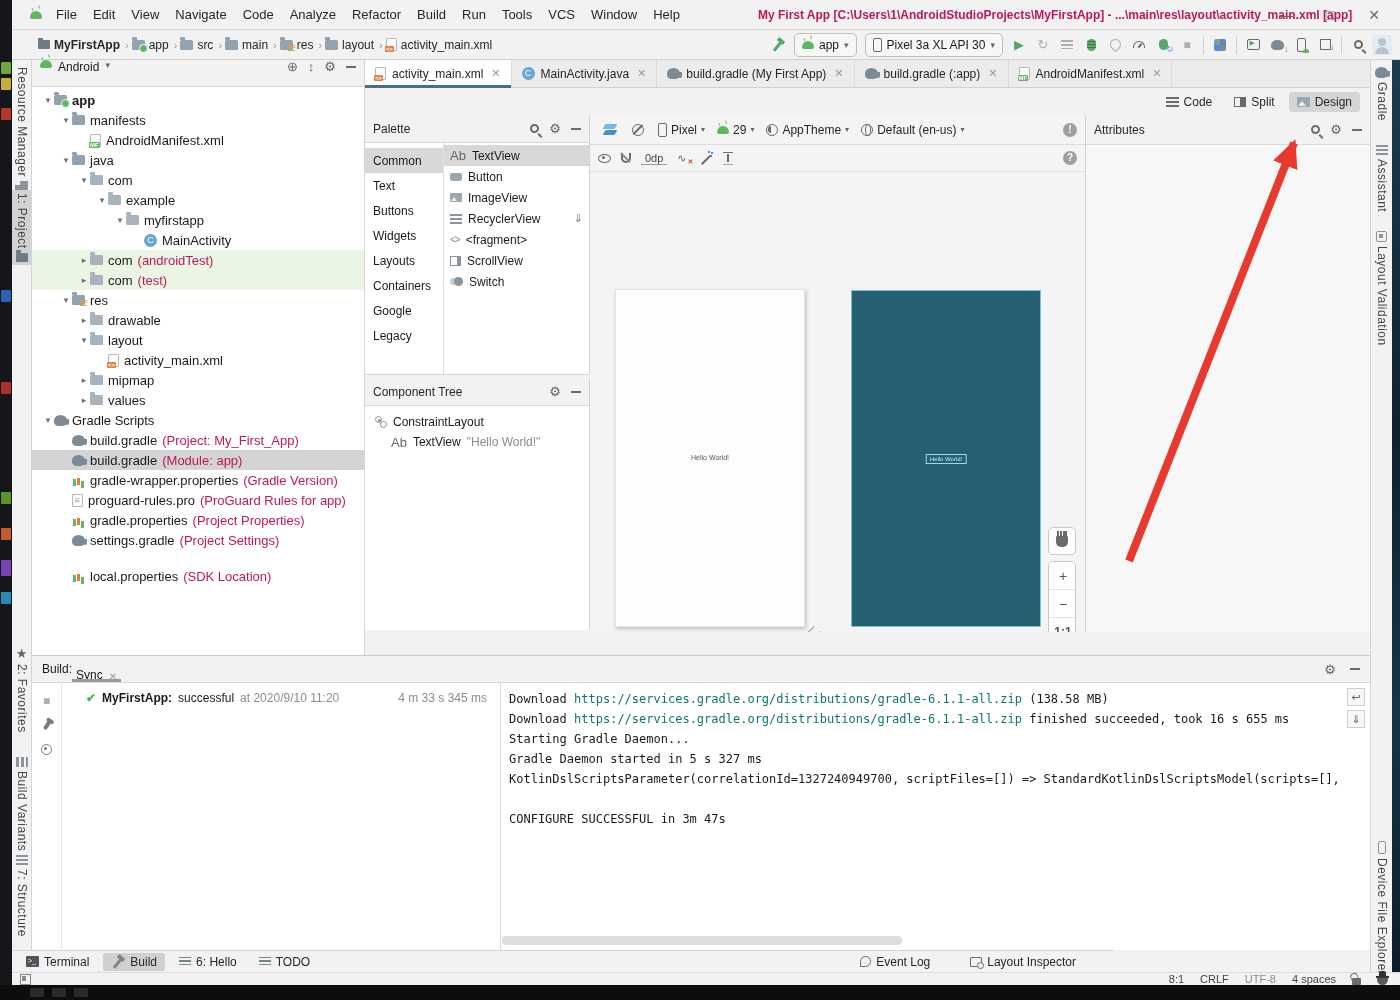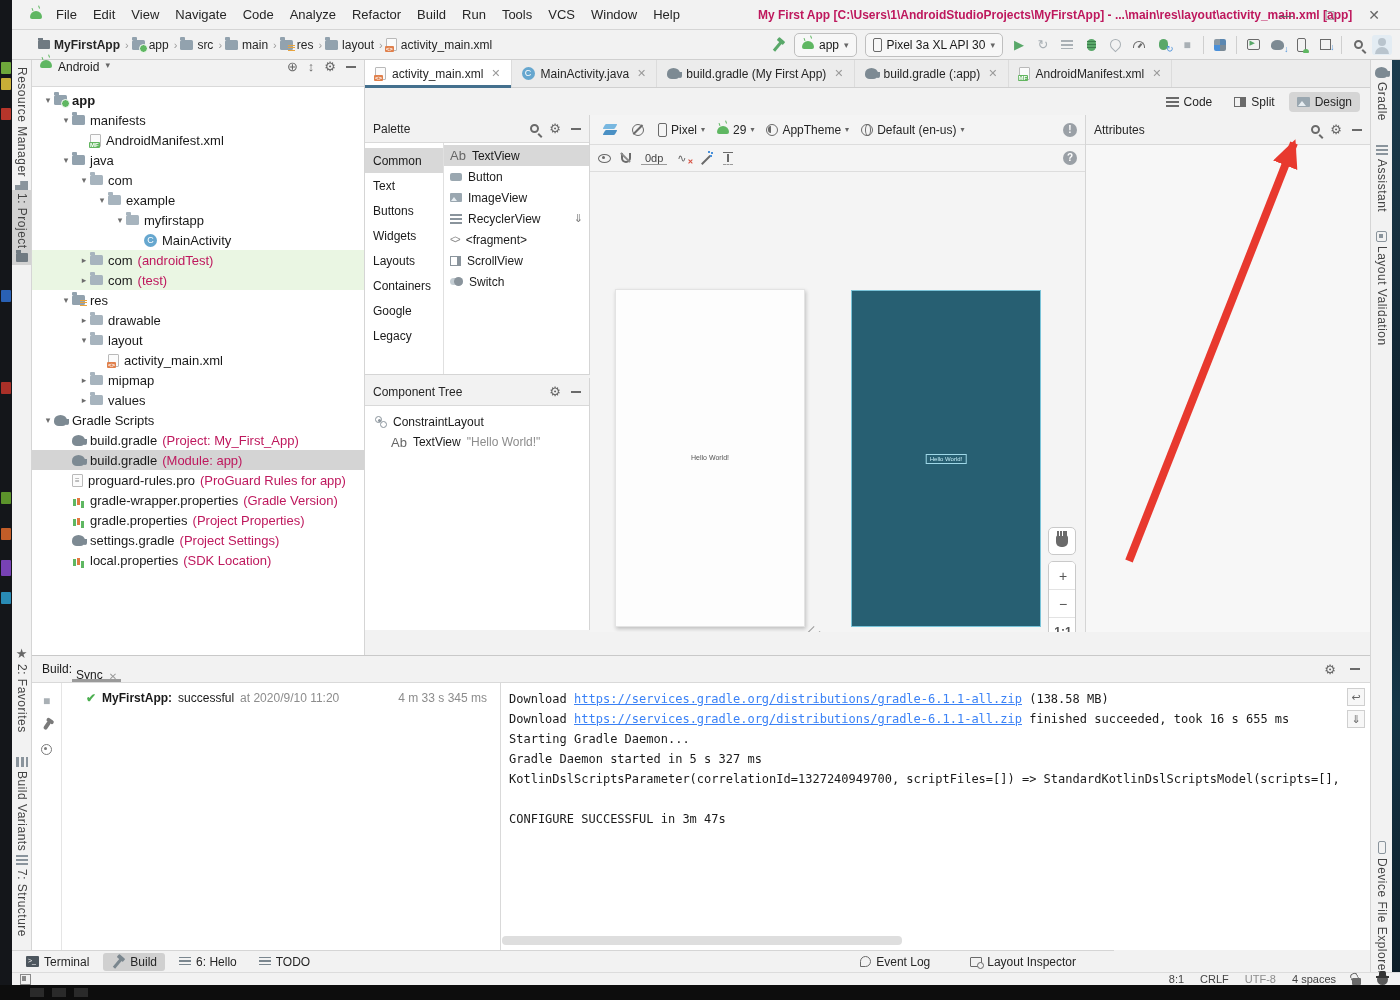--- a/index.html
+++ b/index.html
@@ -119,21 +119,21 @@
   #build { left:32px; top:655px; width:1338px; height:295px; background:#fff; border-top:1px solid #c9c9c9; }
   #build-header { height:27px; background:#f2f2f2; border-bottom:1px solid #d9d9d9; display:flex; align-items:center; padding:0 10px; }
   #build-tab { position:relative; display:flex; align-items:flex-end; gap:6px; padding:0 4px; height:100%; font-size:12px; }
   #build-tab::after { content:''; position:absolute; left:0; right:0; bottom:0; height:3px; background:#9a9a9a; }
   #build-iconbar { position:absolute; left:0; top:27px; width:30px; bottom:0; border-right:1px solid #e5e5e5; display:flex; flex-direction:column; align-items:center; gap:14px; padding-top:12px; }
   #build-results { position:absolute; left:30px; top:27px; width:437px; bottom:0; }
   .bres { display:flex; align-items:baseline; gap:6px; padding:8px 6px 0 24px; font-size:12px; white-space:nowrap; }
   .bres .nm { font-weight:bold; }
   .bres .dur { margin-left:auto; color:#8c8c8c; padding-right:6px; }
   #build-console { position:absolute; left:468px; top:27px; right:28px; bottom:0; border-left:1px solid #d9d9d9; padding:6px 0 0 8px; font-family:"DejaVu Sans Mono", monospace; font-size:12px; line-height:20px; overflow:hidden; white-space:pre; }
-  #build-console a { color:#3b82f6; text-decoration:underline; }
+  #build-console a { color:#0f766e; }
   #console-icons { position:absolute; right:2px; top:32px; width:24px; display:flex; flex-direction:column; gap:4px; align-items:center; }
   .cicon { width:18px; height:18px; border:1px solid #cfcfcf; background:#f7f7f7; display:flex; align-items:center; justify-content:center; font-size:11px; color:#666; }
   #build-hscroll { position:absolute; left:470px; bottom:5px; width:400px; height:9px; background:#dedede; border-radius:4px; }
 
   
   #bottombar { left:12px; top:950px; width:1102px; height:22px; background:#f2f2f2; border-top:1px solid #d5d5d5; display:flex; align-items:center; font-size:12px; }
   .btab { display:flex; align-items:center; gap:5px; padding:2px 8px; margin-left:6px; border-radius:3px; color:#262626; }
   .btab.active { background:#d0d0d0; }
   #bottombar .right { margin-left:auto; display:flex; gap:18px; padding-right:30px; }
   #statusbar { left:12px; top:972px; width:1388px; height:13px; background:#f2f2f2; border-top:1px solid #dcdcdc; display:flex; align-items:center; font-size:11px; color:#444; padding:0 8px; }
@@ -558,43 +558,43 @@
         <span class="det">(Project: My_First_App)</span>
       </div>
       <div class="tree-row sel" style="padding-left: 28px;">
         <span class="chev"></span>
         <span class="ic i-gradle"></span>
         <span class="lbl">build.gradle</span>
         <span class="det">(Module: app)</span>
       </div>
       <div class="tree-row" style="padding-left: 28px;">
         <span class="chev"></span>
+        <span class="ic i-props"></span>
+        <span class="lbl">gradle-wrapper.properties</span>
+        <span class="det">(Gradle Version)</span>
+      </div>
+      <div class="tree-row" style="padding-left: 28px;">
+        <span class="chev"></span>
         <span class="ic i-file i-textf"></span>
         <span class="lbl">proguard-rules.pro</span>
         <span class="det">(ProGuard Rules for app)</span>
       </div>
       <div class="tree-row" style="padding-left: 28px;">
         <span class="chev"></span>
         <span class="ic i-props"></span>
-        <span class="lbl">gradle-wrapper.properties</span>
-        <span class="det">(Gradle Version)</span>
-      </div>
-      <div class="tree-row" style="padding-left: 28px;">
-        <span class="chev"></span>
-        <span class="ic i-props"></span>
         <span class="lbl">gradle.properties</span>
         <span class="det">(Project Properties)</span>
       </div>
       <div class="tree-row" style="padding-left: 28px;">
         <span class="chev"></span>
         <span class="ic i-gradle"></span>
         <span class="lbl">settings.gradle</span>
         <span class="det">(Project Settings)</span>
       </div>
-      <div class="tree-row" style="padding-left: 28px;">
+      <div class="tree-row" style="padding-left: 28px; margin-top: 16px;">
         <span class="chev"></span>
         <span class="ic i-props"></span>
         <span class="lbl">local.properties</span>
         <span class="det">(SDK Location)</span>
       </div>
     </div>
 </div>
 
 <div class="abs" id="tabsrow">
     <div class="etab active">

